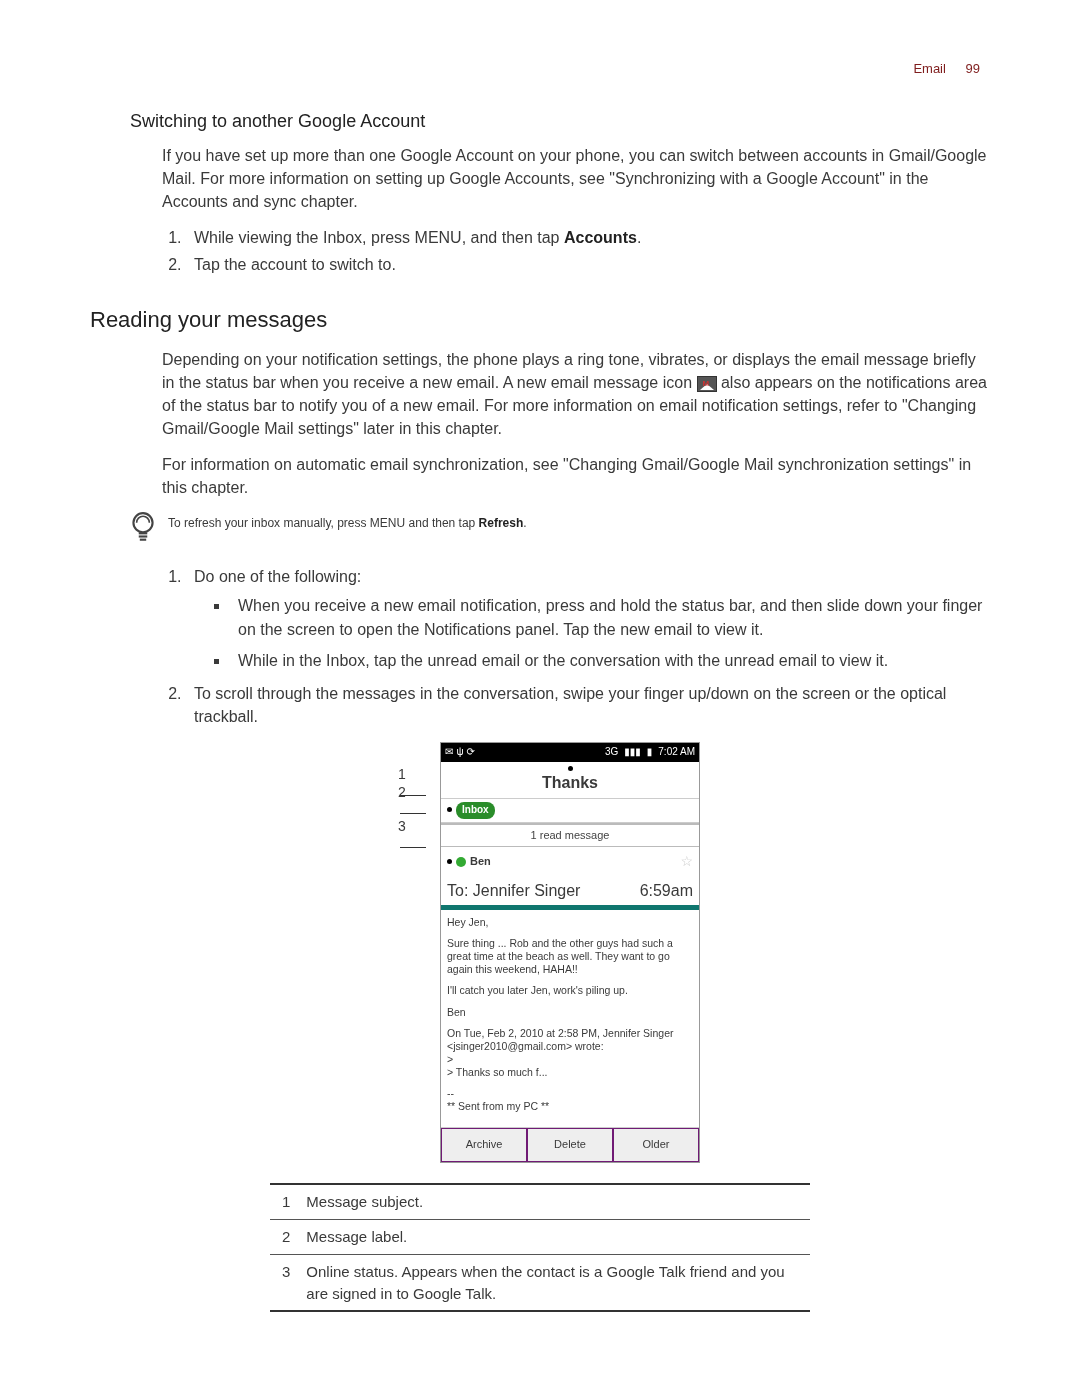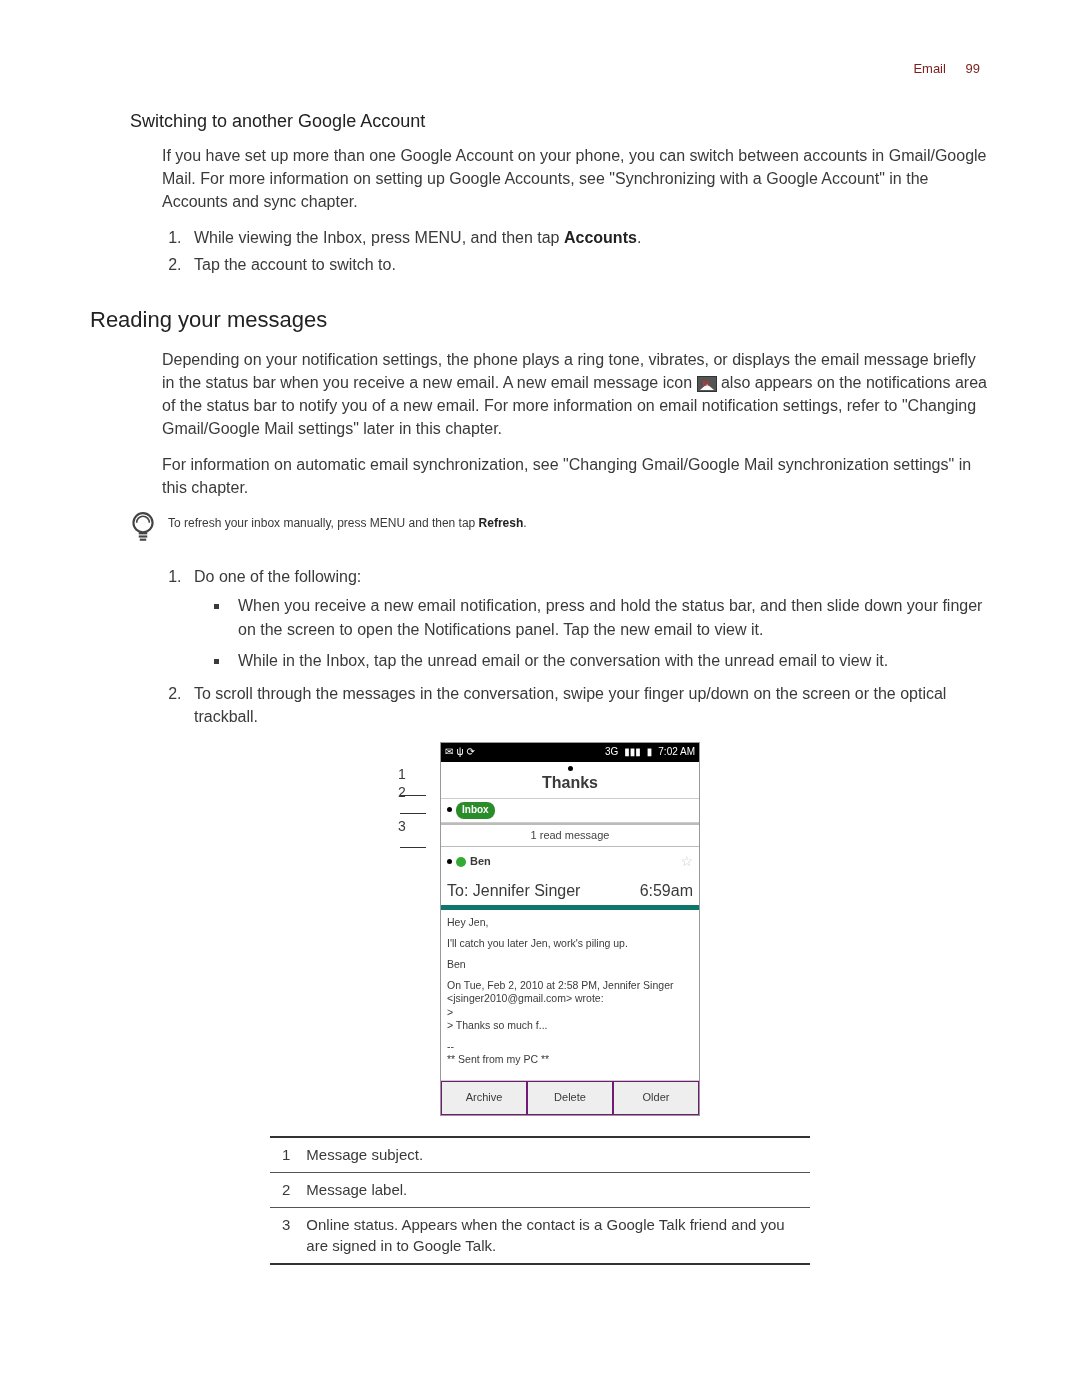--- a/index.html
+++ b/index.html
@@ -204,20 +204,21 @@
               <b>Ben</b>
             </span>
           <span class="star">☆</span>
         </div>
         <div class="to-row">
           <span>To: Jennifer Singer</span>
           <span>6:59am</span>
         </div>
         <div class="msg-body">
           <p>Hey Jen,</p>
+          <p>Sure thing ... Rob and the other guys had such a great time at the beach as well. They want to go again this weekend, HAHA!!</p>
           <p>I'll catch you later Jen, work's piling up.</p>
           <p>Ben</p>
           <p><span>On Tue, Feb 2, 2010 at 2:58 PM, Jennifer Singer &lt;jsinger2010@gmail.com&gt; wrote:</span><br><span>&gt;</span><br><span>&gt; Thanks so much f...</span></p>
           <p><span>--</span><br><span>** Sent from my PC **</span></p>
         </div>
         <div class="btnrow">
           <div class="pbtn">Archive</div>
           <div class="pbtn">Delete</div>
           <div class="pbtn">Older</div>
         </div>

